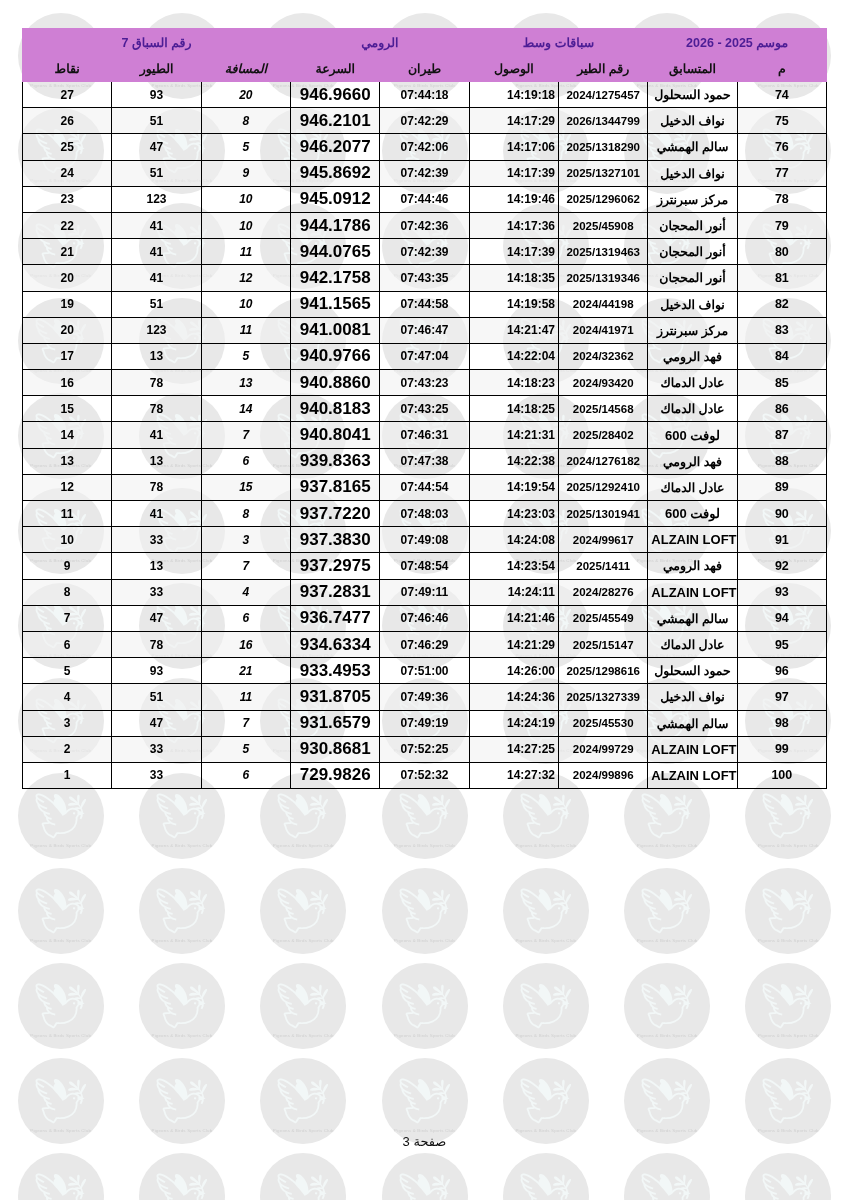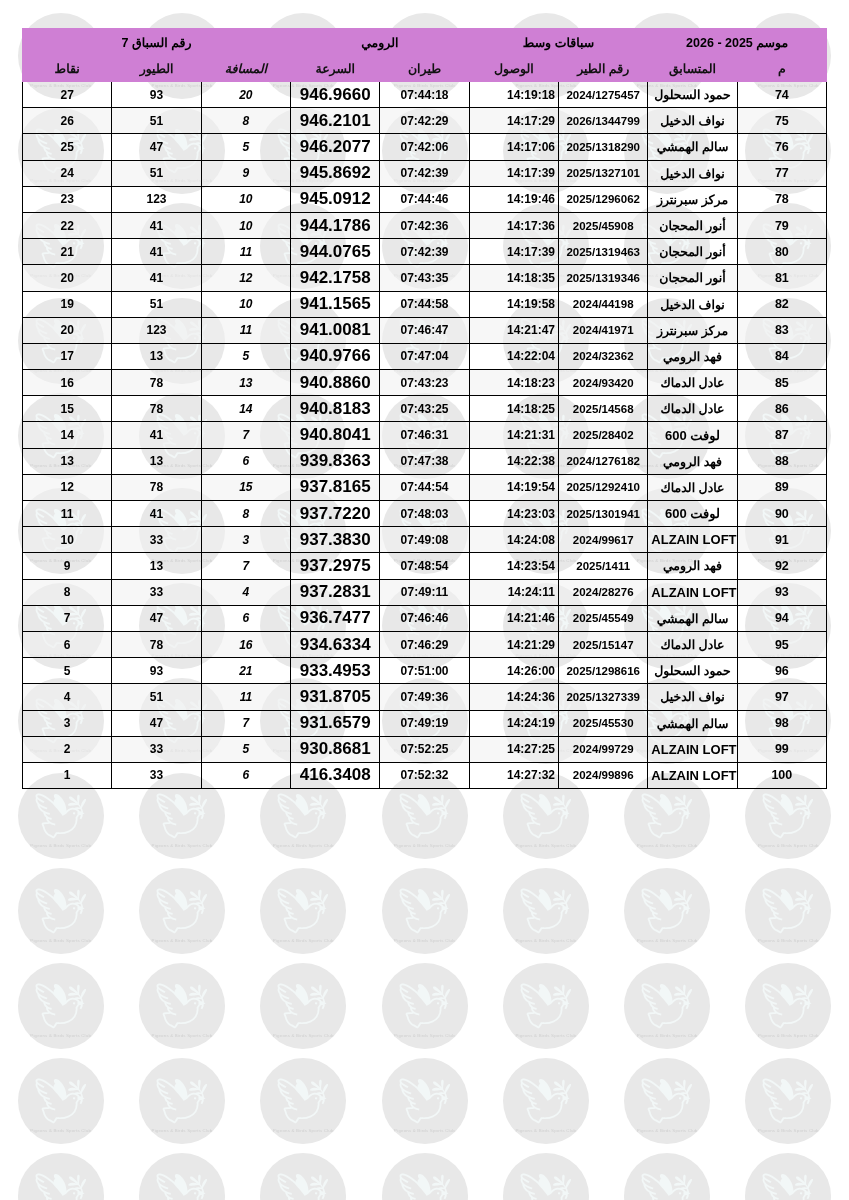--- a/index.html
+++ b/index.html
@@ -75,21 +75,21 @@
   table.results {
     width: 100%;
     border-collapse: collapse;
     table-layout: fixed;
     direction: rtl;
   }
 
   
   thead tr.band th {
     background: #cf7fd4;
-    color: #000000;
+    color: #4c1d95;
     font-size: 12.5px;
     font-weight: bold;
     height: 26px;
     padding: 0 6px;
     border: 1px solid #cf7fd4;
     text-align: center;
     white-space: nowrap;
   }
   thead tr.cols th {
     background: #cf7fd4;
@@ -814,22 +814,23 @@
             <td class="c-dist">5</td>
             <td class="c-birds">33</td>
             <td class="c-pts">2</td>
           </tr>
           <tr>
             <td class="c-m">100</td>
             <td class="c-name name-big" style="direction: ltr;">ALZAIN LOFT</td>
             <td class="c-ring">2024/99896</td>
             <td class="c-arr">14:27:32</td>
             <td class="c-fly">07:52:32</td>
-            <td class="c-speed">416.3408</td>
+            <td class="c-speed">729.9826</td>
             <td class="c-dist">6</td>
             <td class="c-birds">33</td>
             <td class="c-pts">1</td>
           </tr>
         </tbody>
     </table>
   </div>
 
+  <div class="page-footer">صفحة 3</div>
 </div>
 
 </body></html>

